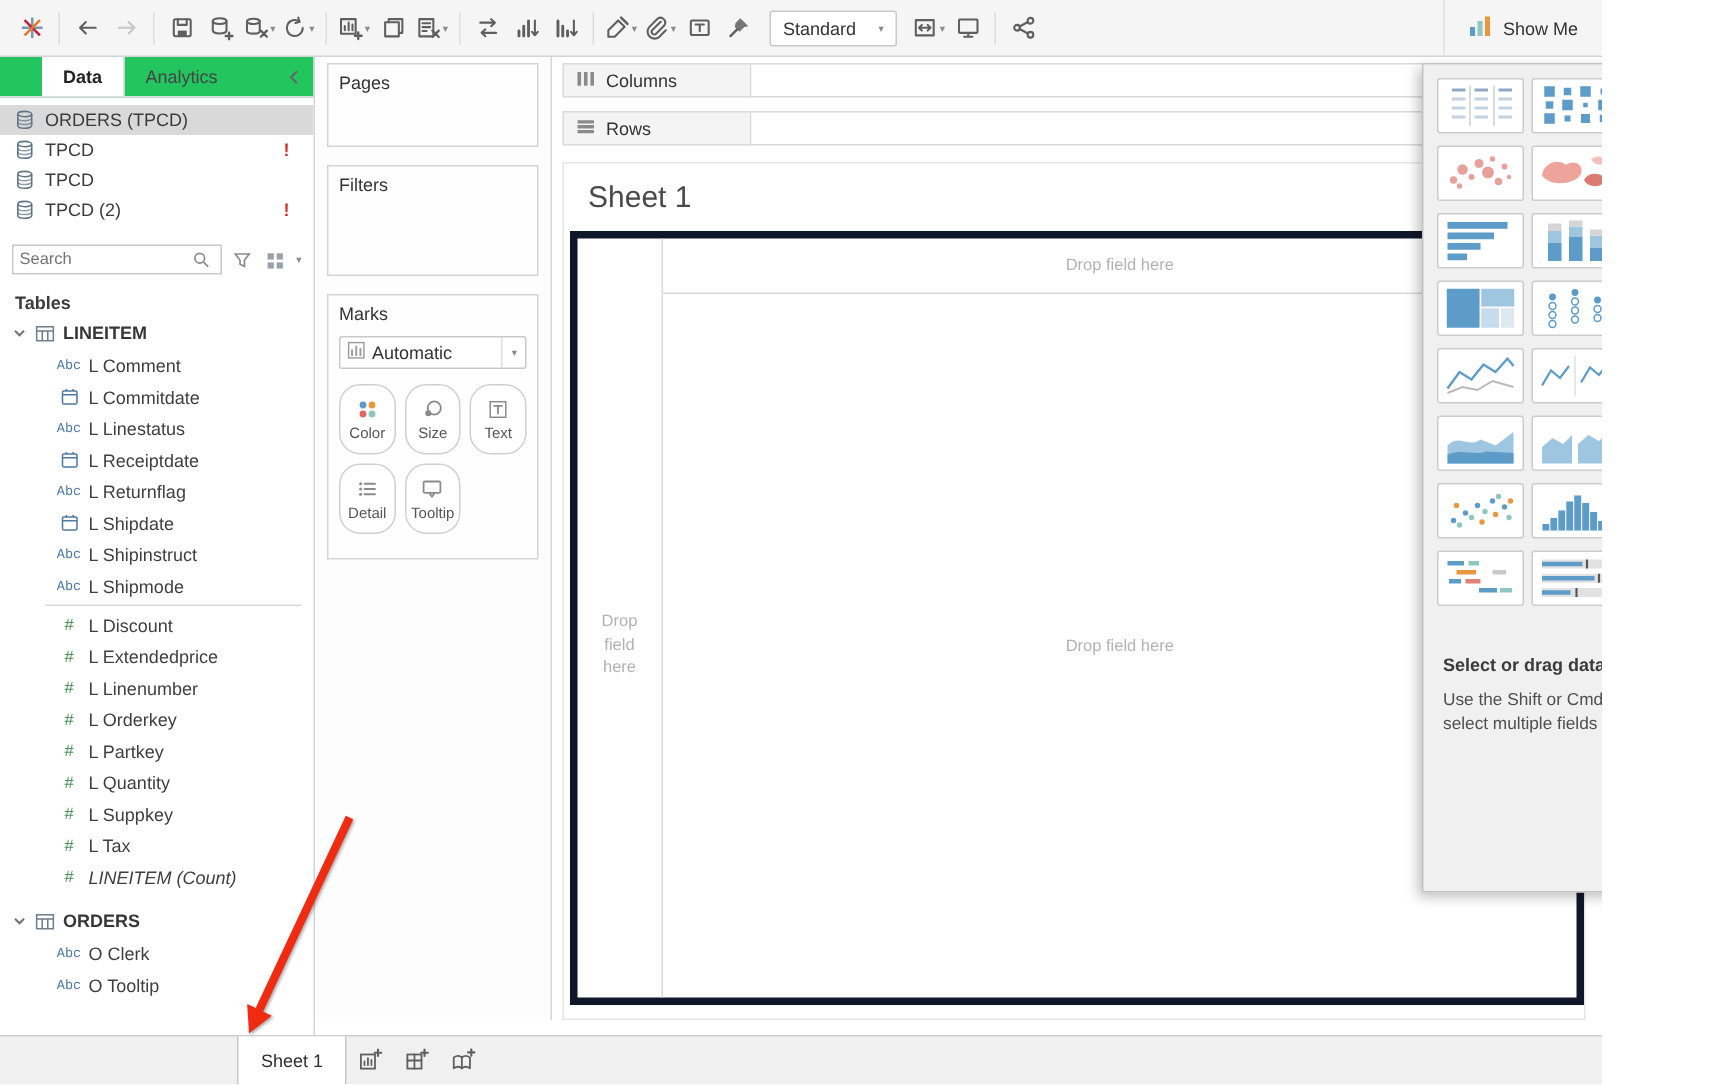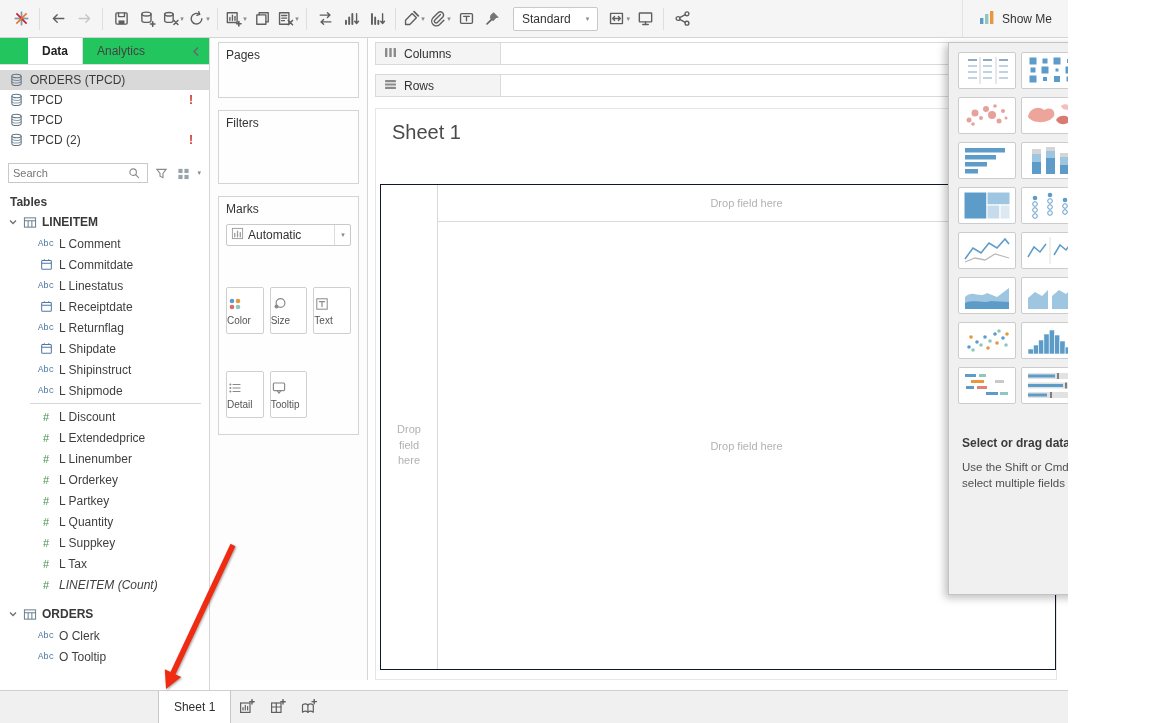--- a/index.html
+++ b/index.html
@@ -58,35 +58,35 @@
   .card-label { font-size:12px; color:#333; }
   #card-pages { height:56px; }
   #card-filters { height:74px; }
   #card-marks { padding-bottom:16px; }
   #marks-dd { height:22px; margin:8px 0 10px 0; border:1px solid #c9c9c9; border-radius:2px; background:#fff;
               display:flex; align-items:center; padding-left:4px; font-size:12px; color:#333; }
   #marks-dd .dd-label { flex:1; margin-left:4px; }
   #marks-dd .dd-caret { width:16px; align-self:stretch; display:flex; align-items:center; justify-content:center;
                         border-left:1px solid #dcdcdc; }
   #marks-buttons { display:grid; grid-template-columns:repeat(3,1fr); gap:6px; }
-  .mark-btn { height:47px; border:1px solid #d0d0d0; border-radius:2px; background:#fff; display:flex;
-              flex-direction:column; justify-content:center; gap:3px; font-size:10px; color:#555;margin-top:31px; }
+  .mark-btn { height:47px; border:1px solid #d0d0d0; border-radius:14px; background:#fff; display:flex;
+              flex-direction:column; align-items:center; justify-content:center; gap:3px; font-size:10px; color:#555; }
 
   
   #canvas { position:absolute; left:368px; top:38px; right:0; bottom:33px; background:#fff; }
   .shelf-row { position:absolute; left:7px; right:3px; height:23px; display:flex; }
   #shelf-columns { top:4px; }
   #shelf-rows { top:36px; }
   .shelf-label { width:126px; display:flex; align-items:center; gap:7px; border:1px solid #dadada;
                  background:#f4f4f4; padding:0 8px; font-size:12px; color:#333; flex:none; }
   .shelf-drop { flex:1; border:1px solid #dadada; border-left:none; background:#fff; }
   #sheet { position:absolute; left:7px; top:70px; right:11px; bottom:10px; border:1px solid #e6e6e6; background:#fff; }
   #sheet-title { position:absolute; left:16px; top:12px; font-size:20px; color:#4a4a4a; }
-  #sheet-grid { position:absolute; left:4px; top:45px; right:0; bottom:9px; border:1px solid #0f172a;
-                display:grid; grid-template-columns:57px 1fr; grid-template-rows:37px 1fr;margin-top:30px; }
+  #sheet-grid { position:absolute; left:4px; top:45px; right:0; bottom:9px; border:5px solid #0f172a;
+                display:grid; grid-template-columns:57px 1fr; grid-template-rows:37px 1fr; }
   .cell-corner { border-right:1px solid #d9d9d9; }
   .cell-top { border-bottom:1px solid #d9d9d9; display:flex; align-items:center; justify-content:center; }
   .cell-left { border-right:1px solid #d9d9d9; display:flex; align-items:center; justify-content:center; }
   .cell-main { display:flex; align-items:center; justify-content:center; }
   .drop-hint { font-size:11px; color:#b2b2b2; }
   .cell-left .drop-hint { width:34px; text-align:center; line-height:1.45; }
 
   
   #showme-panel { position:absolute; left:948px; top:42px; width:202px; height:553px; background:#f0f0f0;
                   border:1px solid #c3c3c3; box-shadow:-3px 3px 8px rgba(0,0,0,.25); z-index:20; }

